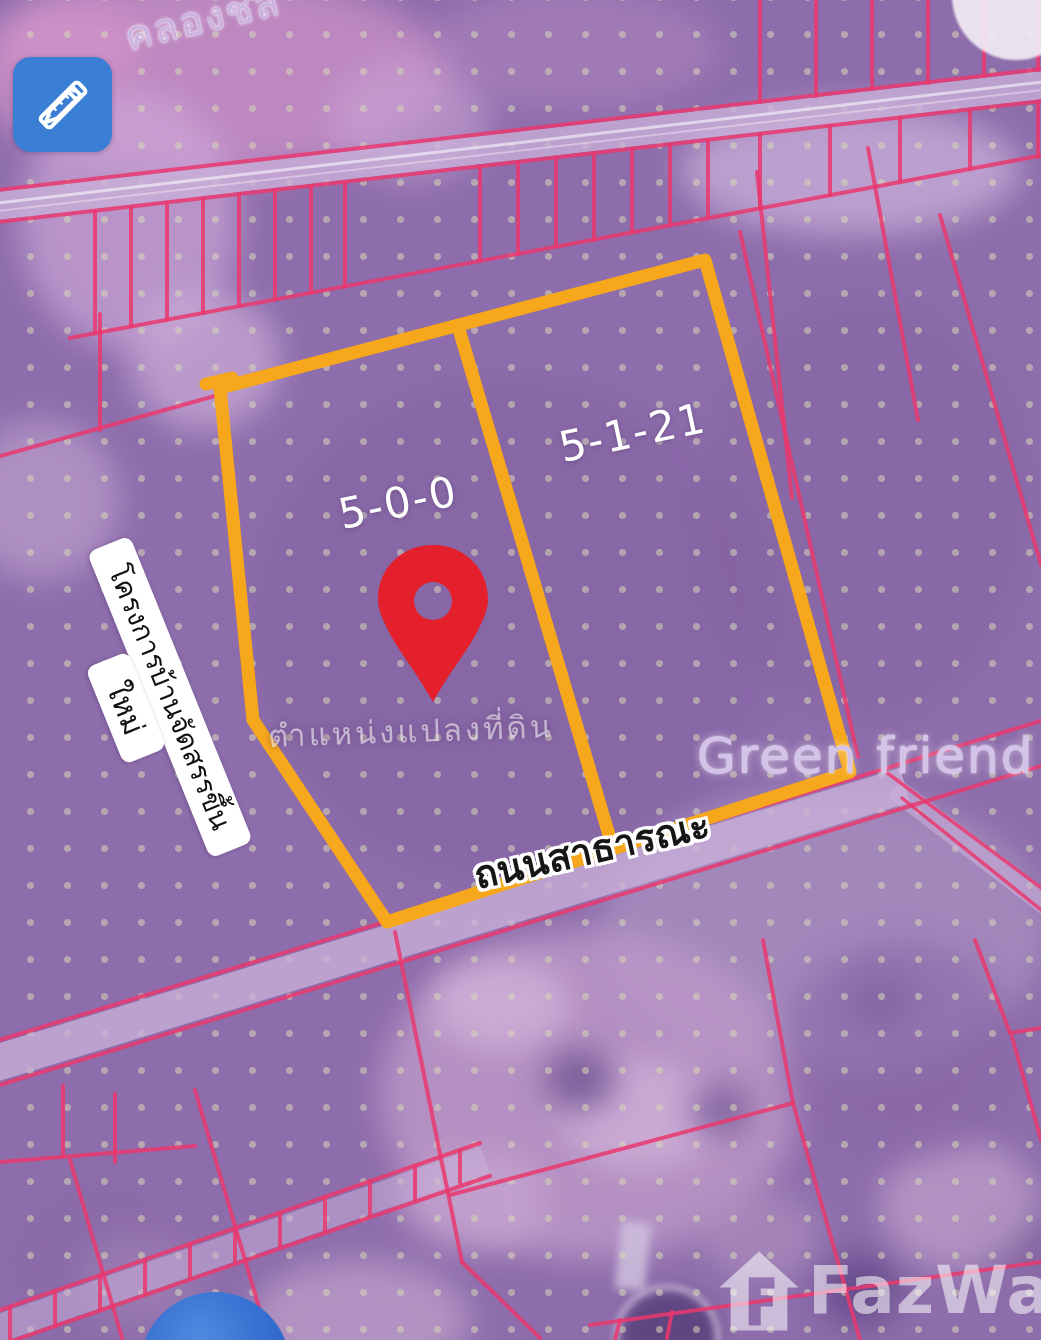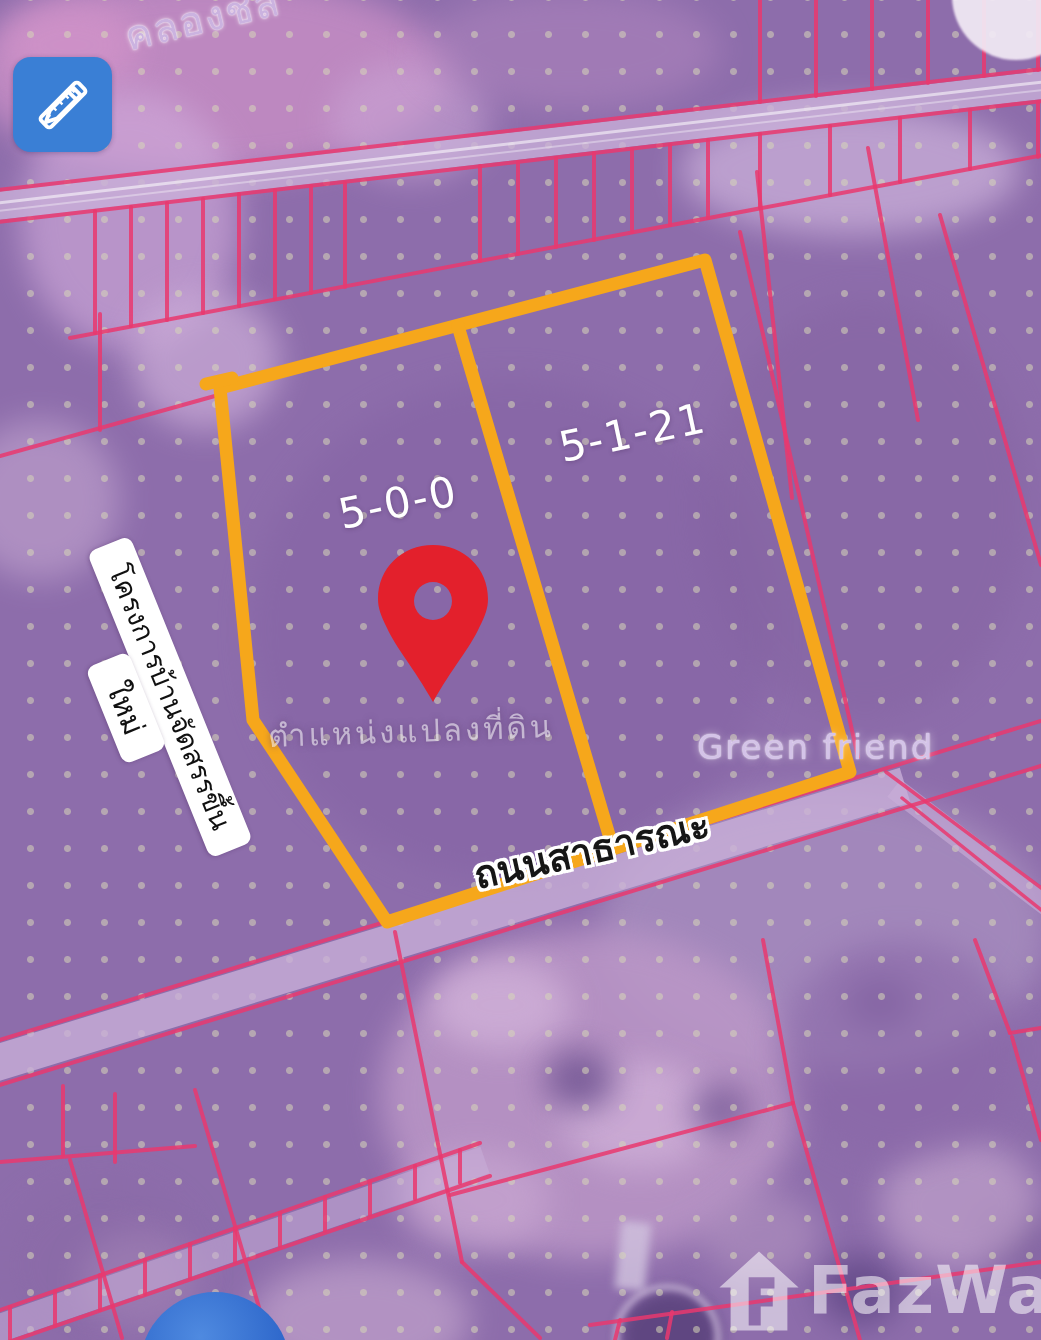--- a/index.html
+++ b/index.html
@@ -25,21 +25,21 @@
   .area-label{
     color:#fff;font-size:42px;transform:rotate(-12deg);
     text-shadow:0 1px 4px rgba(80,50,100,.45);letter-spacing:2px;
   }
   .faint-label{
     left:268px;top:706px;font-size:31px;color:rgba(255,255,255,.55);
     transform:rotate(-2deg);letter-spacing:3px;
     text-shadow:0 0 6px rgba(90,60,110,.6);
   }
   .place-label{
-    left:697px;top:727px;font-size:34px;color:#d4c3e8;
+    left:697px;top:727px;font-size:50px;color:#d4c3e8;
     text-shadow:0 0 2px #fff,0 0 10px rgba(255,255,255,.6);
     letter-spacing:2px;
   }
   .road-label{
     left:468px;top:846px;font-size:38px;font-weight:bold;color:#161616;
     transform:rotate(-12.5deg);transform-origin:left top;
     text-shadow:-3px -3px 0 #fff,3px -3px 0 #fff,-3px 3px 0 #fff,3px 3px 0 #fff,
                  0 -3px 0 #fff,0 3px 0 #fff,-3px 0 0 #fff,3px 0 0 #fff;
   }
   .white-tag{

